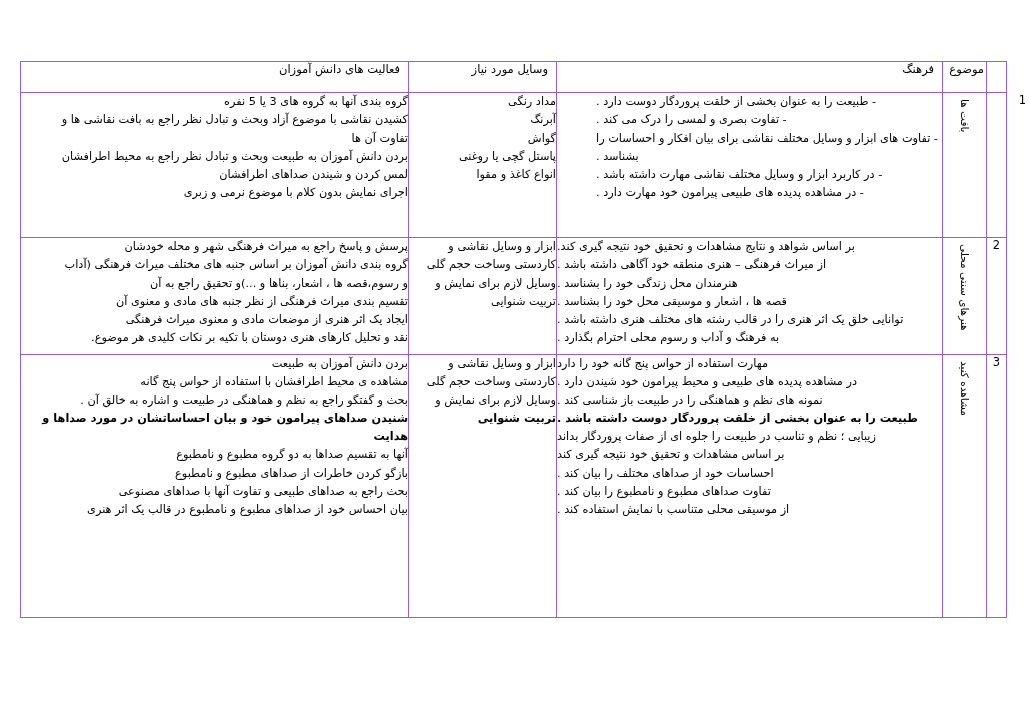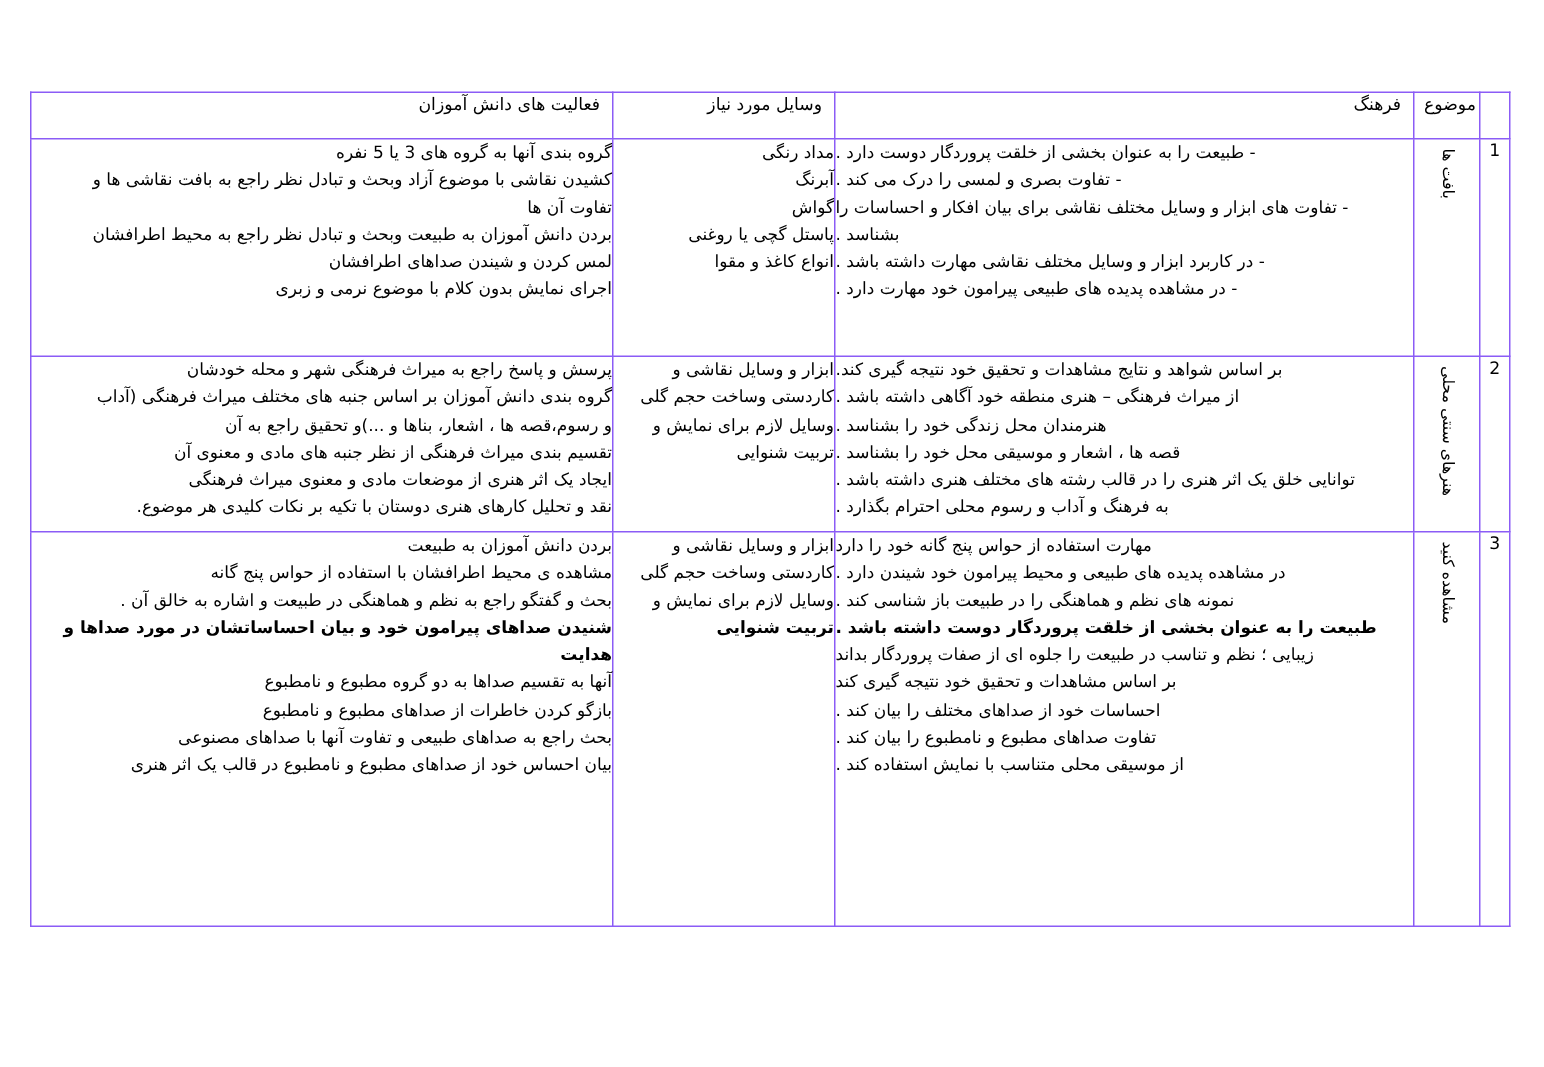--- a/index.html
+++ b/index.html
@@ -107,21 +107,21 @@
     text-align: right;
   }
   .line.bold {
     font-weight: bold;
   }
   .col-act .line { text-align: right; }
   .col-mat .line { text-align: right; }
   .col-goal .line { text-align: left; }
 
   
-  tr.r1 td { height: 144px; }
+  tr.r1 td { height: 144px; padding-left: 39px; }
   tr.r2 td { height: 116px; }
   tr.r3 td { height: 262px; }
 </style>
 </head>
 <body>
 
 <div class="page">
 
 
   <div class="table-wrap">

